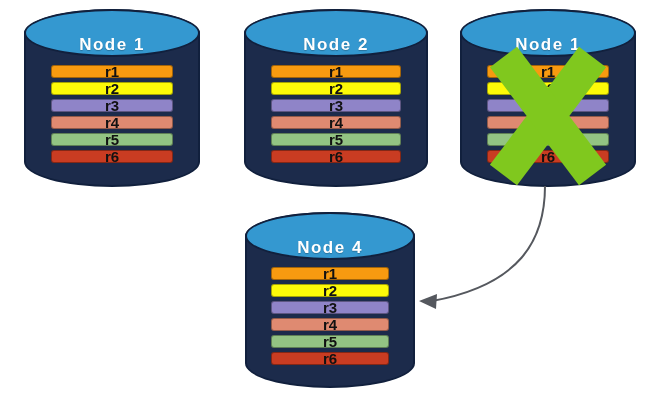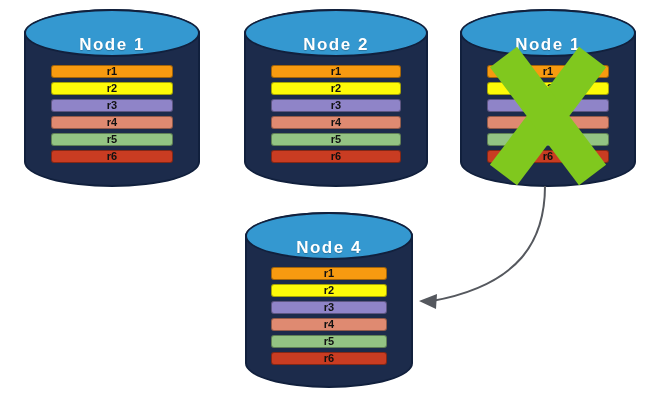--- a/index.html
+++ b/index.html
@@ -68,21 +68,21 @@
     height: 13px;
     margin-bottom: 4px;
     border-radius: 3px;
     border: 1px solid rgba(0,0,0,0.35);
     box-sizing: border-box;
     display: flex;
     align-items: center;
     justify-content: center;
   }
   .row-label {
-    font-size: 11px;
+    font-size: 15px;
     font-weight: bold;
     color: #111111;
     line-height: 1;
   }
 
   
   .x-mark {
     position: absolute;
     pointer-events: none;
   }
@@ -190,21 +190,21 @@
         <span class="row-label">r6</span>
       </div>
     </div>
   </div>
 
   <div class="x-mark" style="left:498px; top:48px; width:100px; height:136px;">
     <span class="bar-a"></span>
     <span class="bar-b"></span>
   </div>
 
-  <div class="node" style="left:245px; top:212px; width:168px; height:176px;">
+  <div class="node" style="left:245px; top:212px; width:144px; height:176px;padding-left:26px;">
     <div class="node-body"></div>
     <div class="node-top"></div>
     <div class="node-title">Node 4</div>
     <div class="rows" style="left:26px; right:26px; top:55px;">
       <div class="row" style="background:#f79a10;">
         <span class="row-label">r1</span>
       </div>
       <div class="row" style="background:#fdfa08;">
         <span class="row-label">r2</span>
       </div>

